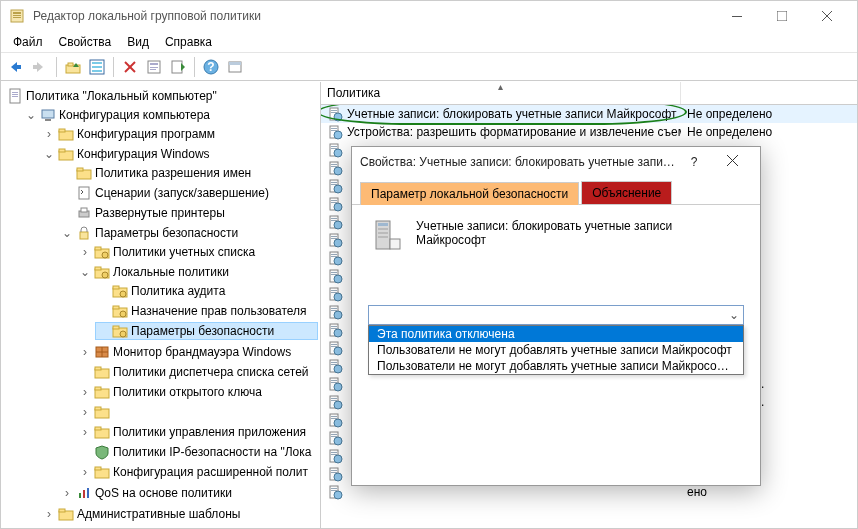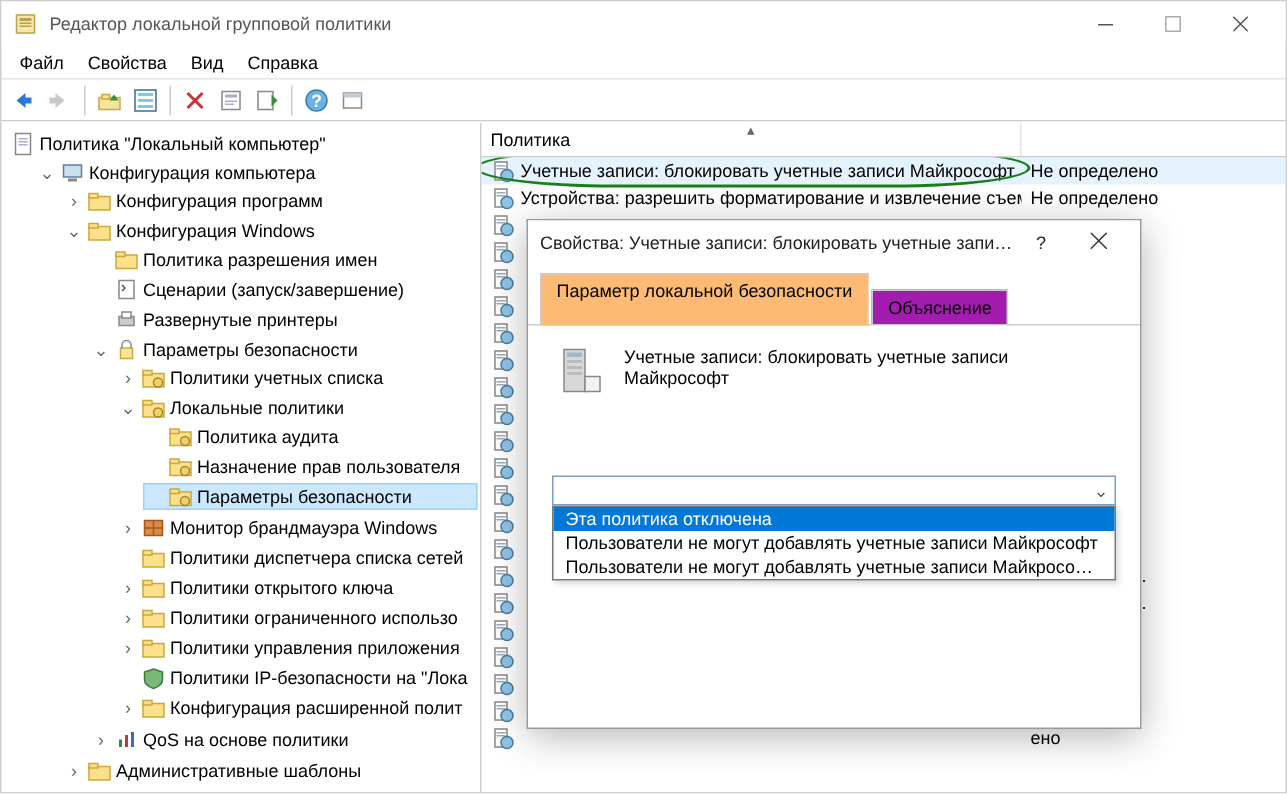--- a/index.html
+++ b/index.html
@@ -52,21 +52,21 @@
 
   
   .dialog { position:absolute; left:351px; top:146px; width:410px; height:340px; background:#fff; border:1px solid #999; box-shadow:0 5px 25px rgba(0,0,0,0.3); display:flex; flex-direction:column;}
   .dialog .dtitle { height:30px; display:flex; align-items:center; padding:0 8px; background:#fff;}
   .dialog .dtitle .cap{ flex:1; color:#222; overflow:hidden; text-overflow:ellipsis; white-space:nowrap;}
   .dialog .dtitle .helpq { width:36px; text-align:center; color:#222;}
   .dialog .dtitle .closex { width:40px; text-align:center; color:#222;}
   .dialog .tabs { display:flex; padding: 4px 8px 0 8px; border-bottom:1px solid #ccc;}
   .dialog .tab { padding:4px 10px; border:1px solid #ccc; border-bottom:none; margin-right:2px; background:#fff; position:relative;}
   .dialog .tab.active { background:#fdba74; top:1px;}
-  .dialog .tab:not(.active){ background:#a21caf;margin-top:12px;}
+  .dialog .tab:not(.active){ background:#b91c1c;}
   .dialog .dbody { flex:1; padding:12px 16px; position:relative;}
   .dhead { display:flex; gap:12px; align-items:flex-start;}
   .dicon { width:36px; height:36px; display:flex; align-items:center; justify-content:center;}
   .combo { position:absolute; left:16px; top:100px; right:16px;}
   .combobox { border:1px solid #7a9ecb; height:20px; display:flex; align-items:center; padding:0 4px; background:#fff;}
   .combobox .arrow { margin-left:auto; color:#555;}
   .droplist { border:1px solid #777; background:#fff; box-shadow:2px 2px 4px rgba(0,0,0,0.15);}
   .droplist .opt { padding:1px 8px; white-space:nowrap; overflow:hidden; text-overflow:ellipsis;}
   .droplist .opt.sel { background:#0078d7; color:#fff;}
 
@@ -386,21 +386,20 @@
                             </li>
                           <li>
                               <div class="node">
                                 <span class="tw">›</span>
                                 <span class="ic">
                                   <svg width="16" height="16">
                                     <rect x="1" y="5" width="14" height="9" fill="#fce08a" stroke="#c9a93b"></rect>
                                     <rect x="1" y="3" width="6" height="3" fill="#fce08a" stroke="#c9a93b"></rect>
                                   </svg>
                                 </span>
-                                <span>Политики ограниченного использо</span>
                               </div>
                             </li>
                           <li>
                               <div class="node">
                                 <span class="tw">›</span>
                                 <span class="ic">
                                   <svg width="16" height="16">
                                     <rect x="1" y="5" width="14" height="9" fill="#fce08a" stroke="#c9a93b"></rect>
                                     <rect x="1" y="3" width="6" height="3" fill="#fce08a" stroke="#c9a93b"></rect>
                                   </svg>

